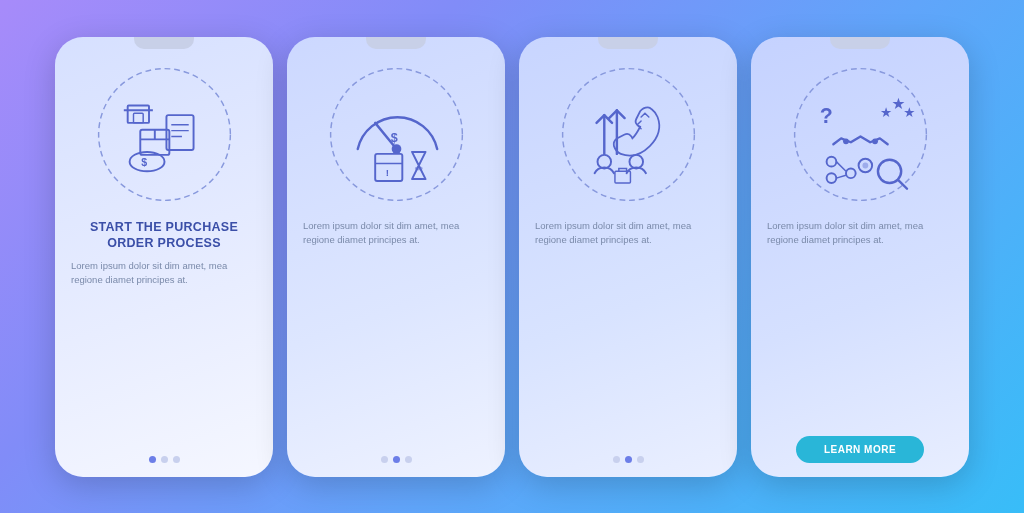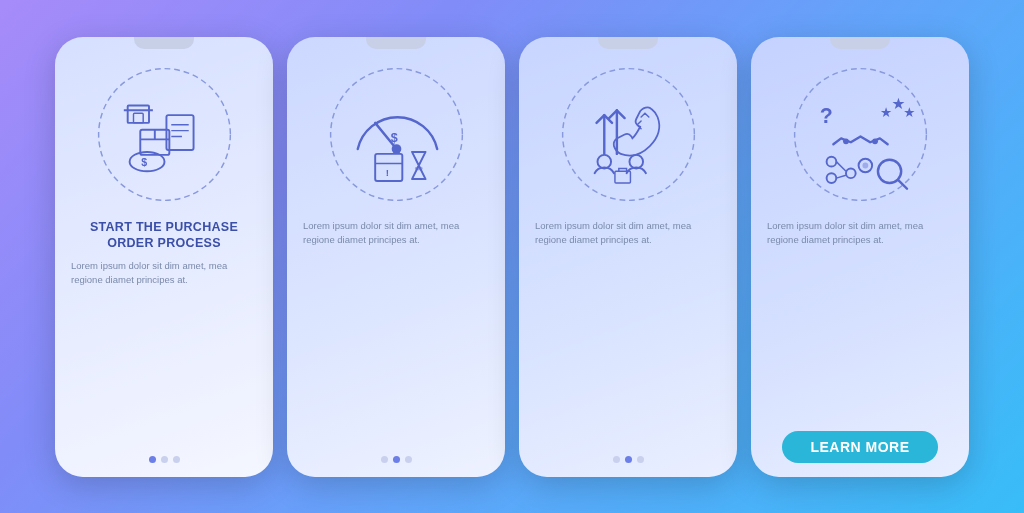--- a/index.html
+++ b/index.html
@@ -104,21 +104,21 @@
     .dot.active {
       background: #6c7ee8;
     }
 
     .learn-more-btn {
       background: #29b6d8;
       color: white;
       border: none;
       border-radius: 20px;
       padding: 8px 28px;
-      font-size: 14px;
+      font-size: 10px;
       font-weight: 700;
       letter-spacing: 0.5px;
       cursor: pointer;
       margin-top: auto;
       margin-bottom: 4px;
       text-transform: uppercase;
     }
 
     
     .phone-1 { background: linear-gradient(160deg, #d6e0ff 0%, #e8edff 60%, #f5f7ff 100%); }

